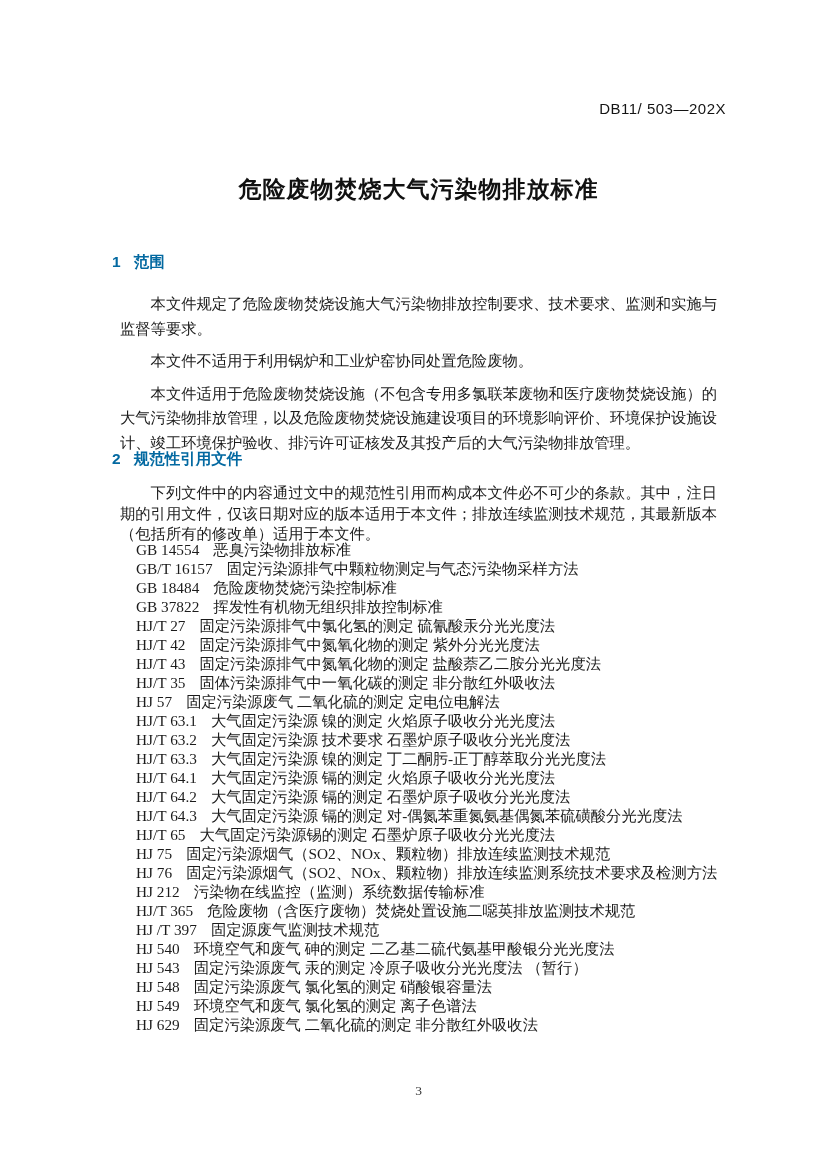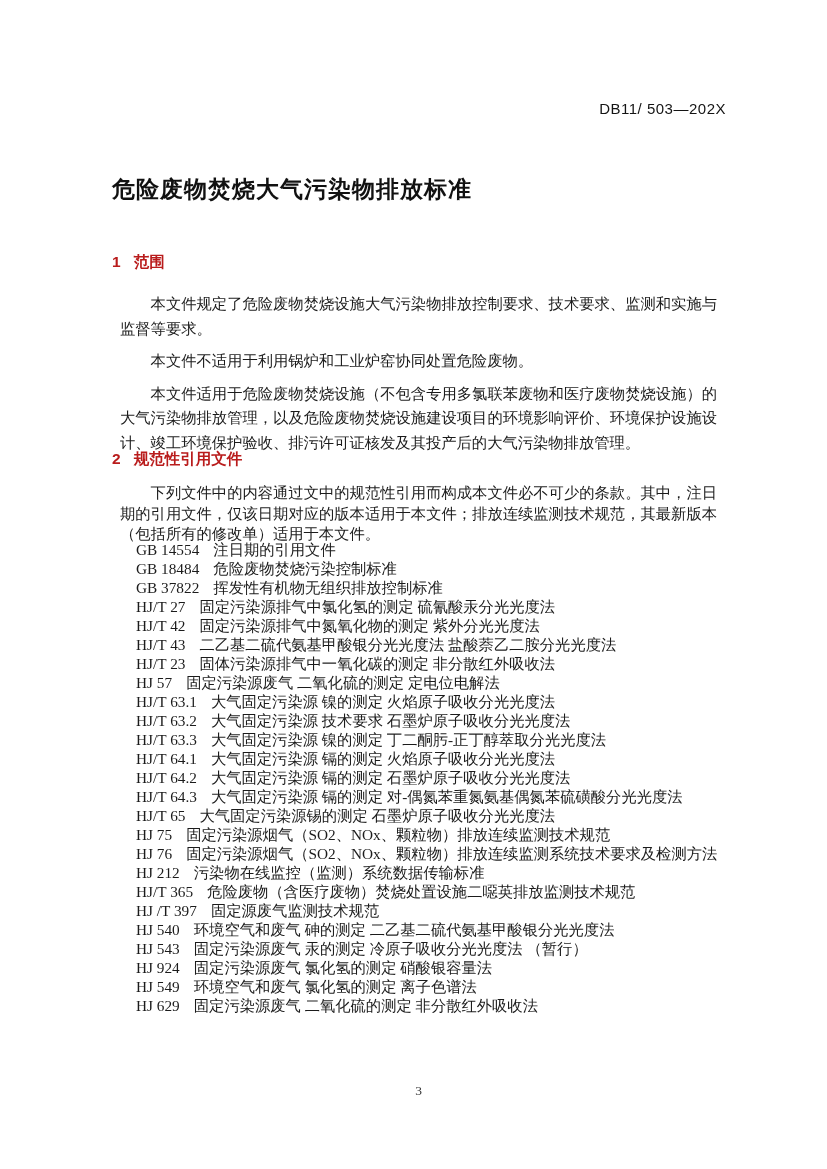--- a/index.html
+++ b/index.html
@@ -16,35 +16,35 @@
     top:100px;right:101px;
     font-family:"Liberation Sans", sans-serif;
     font-size:15px;
     letter-spacing:0.5px;
     color:#141414;
   }
   .doc-title{
     position:absolute;
     top:174px;left:112px;width:613px;
     margin:0;
-    text-align:left;
+    text-align:center;
     font-family:"Liberation Sans", sans-serif;
     font-weight:bold;
     font-size:23px;
     letter-spacing:1px;
     color:#111;
   }
   .sec-heading{
     position:absolute;
     left:112px;
     margin:0;
     font-family:"Liberation Sans", sans-serif;
     font-weight:bold;
     font-size:15.5px;
-    color:#b91c1c;
+    color:#0369a1;
   }
   #sec1-heading{top:252px;}
   #sec2-heading{top:449px;}
   .h-gap{margin-left:13px;}
   .body-block{
     position:absolute;
     left:112px;width:613px;
     font-size:15.3px;
     line-height:24.5px;
     text-align:justify;
@@ -90,42 +90,43 @@
     <p>本文件适用于危险废物焚烧设施（不包含专用多氯联苯废物和医疗废物焚烧设施）的大气污染物排放管理，以及危险废物焚烧设施建设项目的环境影响评价、环境保护设施设计、竣工环境保护验收、排污许可证核发及其投产后的大气污染物排放管理。</p>
   </div>
 
   <h2 class="sec-heading" id="sec2-heading"><span>2</span><span class="h-gap">规范性引用文件</span></h2>
 
   <div class="body-block" id="refs-intro">
     <p>下列文件中的内容通过文中的规范性引用而构成本文件必不可少的条款。其中，注日期的引用文件，仅该日期对应的版本适用于本文件；排放连续监测技术规范，其最新版本（包括所有的修改单）适用于本文件。</p>
   </div>
 
   <ol class="refs">
-    <li><span>GB 14554</span><span class="ref-title">注日期的引用文件</span></li>
+    <li><span>GB 14554</span><span class="ref-title">恶臭污染物排放标准</span></li>
+    <li><span>GB/T 16157</span><span class="ref-title">固定污染源排气中颗粒物测定与气态污染物采样方法</span></li>
     <li><span>GB 18484</span><span class="ref-title">危险废物焚烧污染控制标准</span></li>
     <li><span>GB 37822</span><span class="ref-title">挥发性有机物无组织排放控制标准</span></li>
     <li><span>HJ/T 27</span><span class="ref-title">固定污染源排气中氯化氢的测定 硫氰酸汞分光光度法</span></li>
     <li><span>HJ/T 42</span><span class="ref-title">固定污染源排气中氮氧化物的测定 紫外分光光度法</span></li>
-    <li><span>HJ/T 43</span><span class="ref-title">二乙基二硫代氨基甲酸银分光光度法 盐酸萘乙二胺分光光度法</span></li>
-    <li><span>HJ/T 23</span><span class="ref-title">固体污染源排气中一氧化碳的测定 非分散红外吸收法</span></li>
+    <li><span>HJ/T 43</span><span class="ref-title">固定污染源排气中氮氧化物的测定 盐酸萘乙二胺分光光度法</span></li>
+    <li><span>HJ/T 35</span><span class="ref-title">固体污染源排气中一氧化碳的测定 非分散红外吸收法</span></li>
     <li><span>HJ 57</span><span class="ref-title">固定污染源废气 二氧化硫的测定 定电位电解法</span></li>
     <li><span>HJ/T 63.1</span><span class="ref-title">大气固定污染源 镍的测定 火焰原子吸收分光光度法</span></li>
     <li><span>HJ/T 63.2</span><span class="ref-title">大气固定污染源 技术要求 石墨炉原子吸收分光光度法</span></li>
     <li><span>HJ/T 63.3</span><span class="ref-title">大气固定污染源 镍的测定 丁二酮肟-正丁醇萃取分光光度法</span></li>
     <li><span>HJ/T 64.1</span><span class="ref-title">大气固定污染源 镉的测定 火焰原子吸收分光光度法</span></li>
     <li><span>HJ/T 64.2</span><span class="ref-title">大气固定污染源 镉的测定 石墨炉原子吸收分光光度法</span></li>
     <li><span>HJ/T 64.3</span><span class="ref-title">大气固定污染源 镉的测定 对-偶氮苯重氮氨基偶氮苯硫磺酸分光光度法</span></li>
     <li><span>HJ/T 65</span><span class="ref-title">大气固定污染源锡的测定 石墨炉原子吸收分光光度法</span></li>
     <li><span>HJ 75</span><span class="ref-title">固定污染源烟气（SO2、NOx、颗粒物）排放连续监测技术规范</span></li>
     <li><span>HJ 76</span><span class="ref-title">固定污染源烟气（SO2、NOx、颗粒物）排放连续监测系统技术要求及检测方法</span></li>
     <li><span>HJ 212</span><span class="ref-title">污染物在线监控（监测）系统数据传输标准</span></li>
     <li><span>HJ/T 365</span><span class="ref-title">危险废物（含医疗废物）焚烧处置设施二噁英排放监测技术规范</span></li>
     <li><span>HJ /T 397</span><span class="ref-title">固定源废气监测技术规范</span></li>
     <li><span>HJ 540</span><span class="ref-title">环境空气和废气 砷的测定 二乙基二硫代氨基甲酸银分光光度法</span></li>
     <li><span>HJ 543</span><span class="ref-title">固定污染源废气 汞的测定 冷原子吸收分光光度法 （暂行）</span></li>
-    <li><span>HJ 924</span><span class="ref-title">固定污染源废气 氯化氢的测定 硝酸银容量法</span></li>
+    <li><span>HJ 548</span><span class="ref-title">固定污染源废气 氯化氢的测定 硝酸银容量法</span></li>
     <li><span>HJ 549</span><span class="ref-title">环境空气和废气 氯化氢的测定 离子色谱法</span></li>
     <li><span>HJ 629</span><span class="ref-title">固定污染源废气 二氧化硫的测定 非分散红外吸收法</span></li>
   </ol>
 
   <div class="page-number">3</div>
 
 </div>
 
 </body></html>

